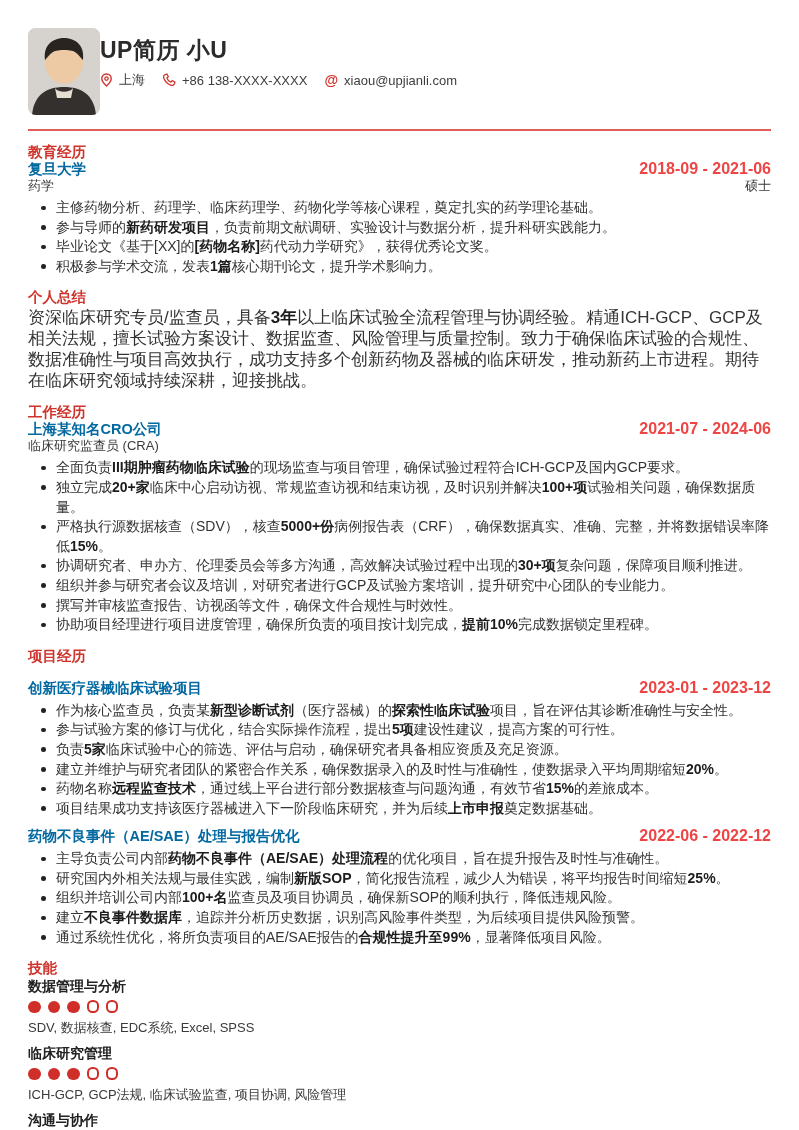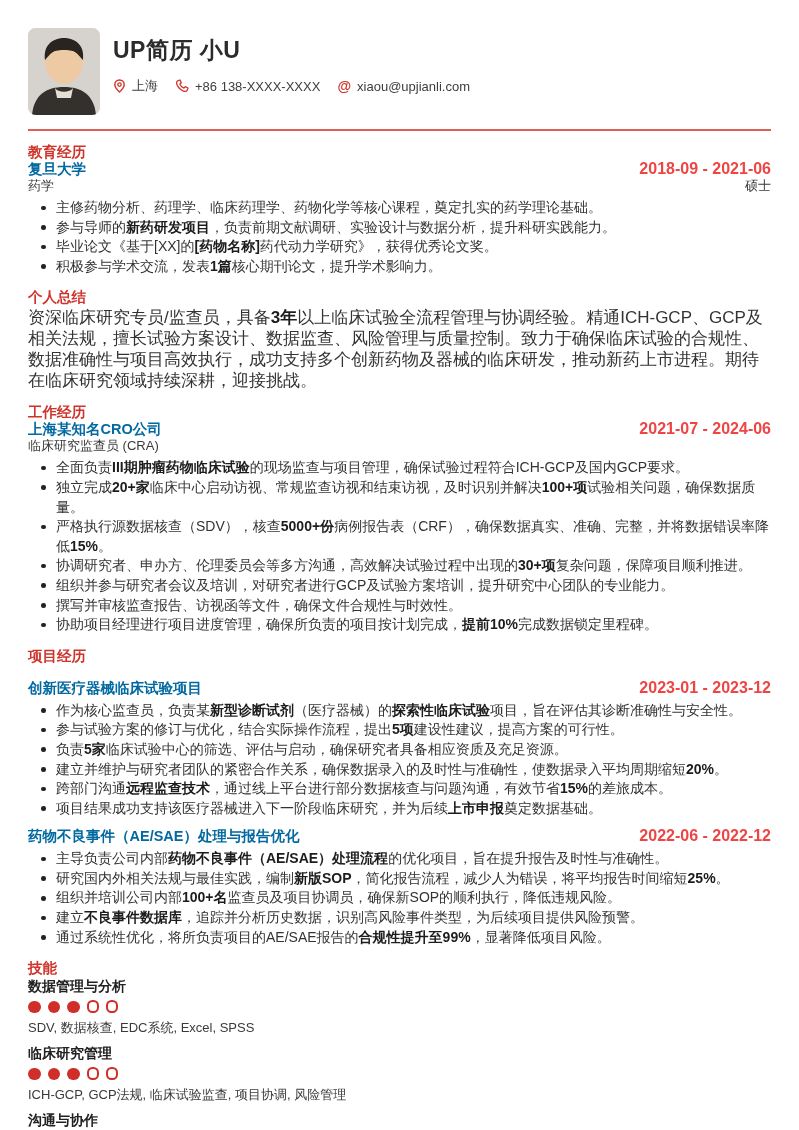--- a/index.html
+++ b/index.html
@@ -3,26 +3,26 @@
 <meta charset="utf-8">
 <style>
   html,body{margin:0;padding:0;background:#ffffff;}
   .page{
     width:799px;height:1130px;box-sizing:border-box;
     padding:28px 28px 0 28px;overflow:hidden;background:#fff;
     font-family:"Liberation Sans","DejaVu Sans",sans-serif;color:#333;
     position:relative;
   }
   
-  .hdr{display:flex;align-items:flex-start;gap:13px;}
+  .hdr{display:flex;align-items:flex-start;gap:0;}
   .photo{width:72px;height:87px;border-radius:8px;overflow:hidden;background:#d6d3cf;flex:0 0 auto;}
   .photo svg{display:block;}
   .hdr-info{padding-top:9px;}
   .name{font-size:23px;font-weight:600;color:#2b2b2b;margin:0;line-height:26px;letter-spacing:.5px;}
-  .contact{display:flex;align-items:center;gap:17px;margin-top:14px;font-size:13px;color:#3d3d3d;text-align:center;}
+  .contact{display:flex;align-items:center;gap:17px;margin-top:8px;font-size:13px;color:#3d3d3d;text-align:center;}
   .c-item{display:flex;align-items:center;gap:6px;}
   .c-item svg{display:block;}
   .at-glyph{color:var(--accent);font-weight:700;font-size:14px;line-height:14px;}
   .divider{border:none;border-top:2px solid #df5f58;margin:14px 0 0 0;}
   
   h2.sec{color:var(--accent);font-size:14.5px;line-height:15px;font-weight:700;margin:14px 0 0 0;}
   .entry-row{display:flex;justify-content:space-between;align-items:baseline;margin-top:1px;}
   .entry-title{font-size:14.5px;line-height:15px;font-weight:700;color:#0369a1;}
   .entry-date{font-size:16px;line-height:15px;font-weight:700;color:#ef4444;white-space:nowrap;}
   .entry-sub{display:flex;justify-content:space-between;font-size:13px;line-height:15px;color:#3a3a3a;margin-top:1px;}
@@ -131,21 +131,21 @@
         <div class="proj-block">
           <div class="entry-row">
             <span class="entry-title">创新医疗器械临床试验项目</span>
             <span class="entry-date">2023-01 - 2023-12</span>
           </div>
           <ul class="bullets">
             <li><span>作为核心监查员，负责某</span><b>新型诊断试剂</b><span>（医疗器械）的</span><b>探索性临床试验</b><span>项目，旨在评估其诊断准确性与安全性。</span></li>
             <li><span>参与试验方案的修订与优化，结合实际操作流程，提出</span><b>5项</b><span>建设性建议，提高方案的可行性。</span></li>
             <li><span>负责</span><b>5家</b><span>临床试验中心的筛选、评估与启动，确保研究者具备相应资质及充足资源。</span></li>
             <li><span>建立并维护与研究者团队的紧密合作关系，确保数据录入的及时性与准确性，使数据录入平均周期缩短</span><b>20%</b><span>。</span></li>
-            <li><span>跨部门沟通</span><b>远程监查技术</b><span>，通过线上平台进行部分数据核查与问题沟通，有效节省</span><b>15%</b><span>的差旅成本。</span></li>
+            <li><span>药物名称</span><b>远程监查技术</b><span>，通过线上平台进行部分数据核查与问题沟通，有效节省</span><b>15%</b><span>的差旅成本。</span></li>
             <li><span>项目结果成功支持该医疗器械进入下一阶段临床研究，并为后续</span><b>上市申报</b><span>奠定数据基础。</span></li>
           </ul>
         </div>
         <div class="proj-block">
           <div class="entry-row">
             <span class="entry-title">药物不良事件（AE/SAE）处理与报告优化</span>
             <span class="entry-date">2022-06 - 2022-12</span>
           </div>
           <ul class="bullets">
             <li><span>主导负责公司内部</span><b>药物不良事件（AE/SAE）处理流程</b><span>的优化项目，旨在提升报告及时性与准确性。</span></li>

